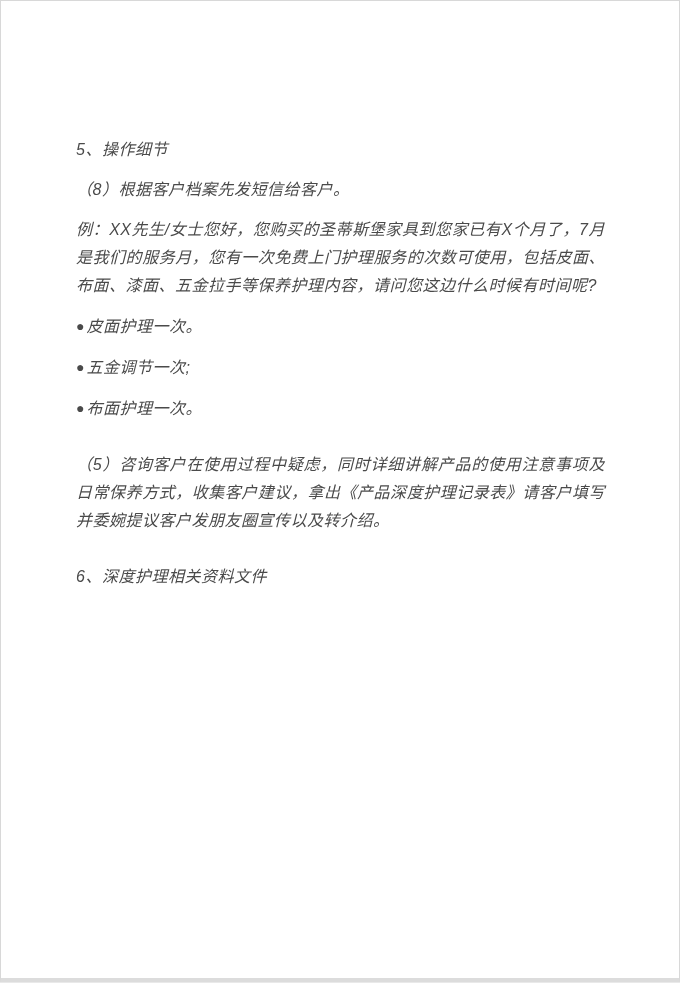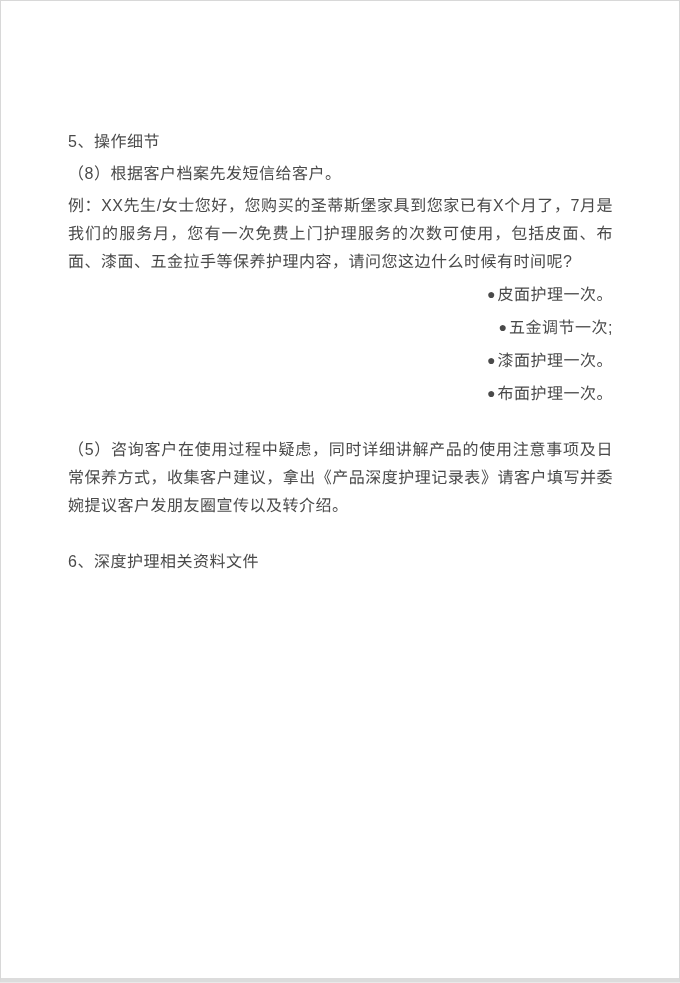--- a/index.html
+++ b/index.html
@@ -21,47 +21,47 @@
   }
   .doc-body {
     padding: 123px 62px 0 63px;
     color: #4a4a4a;
     font-size: 16px;
     line-height: 28px;
     letter-spacing: 0.5px;
     text-align: justify;
   }
   .block {
-    margin: 4px;
+    margin: 12px;
+    font-style: italic;
   }
   .block.spaced {
     margin-top: 28px;
   }
   .heading {
     text-align: left;
   }
   .bullet-item {
-    text-align: right;
+    text-align: left;
   }
   .bullet-glyph {
     display: inline-block;
     font-size: 14px;
     margin-right: 2px;
     vertical-align: 1px;
     letter-spacing: 0;
   }
 </style>
 </head>
 <body>
 
 <main class="page">
   <section class="doc-body" id="doc-body">
       <p class="block heading">5、操作细节</p>
       <p class="block paragraph">（8）根据客户档案先发短信给客户。</p>
       <p class="block paragraph">例：XX先生/女士您好，您购买的圣蒂斯堡家具到您家已有X个月了，7月是我们的服务月，您有一次免费上门护理服务的次数可使用，包括皮面、布面、漆面、五金拉手等保养护理内容，请问您这边什么时候有时间呢?</p>
       <p class="block bullet-item"><span class="bullet-glyph">●</span><span>皮面护理一次。</span></p>
       <p class="block bullet-item"><span class="bullet-glyph">●</span><span>五金调节一次;</span></p>
-      <p class="block bullet-item"><span class="bullet-glyph">●</span><span>漆面护理一次。</span></p>
       <p class="block bullet-item"><span class="bullet-glyph">●</span><span>布面护理一次。</span></p>
       <p class="block paragraph spaced">（5）咨询客户在使用过程中疑虑，同时详细讲解产品的使用注意事项及日常保养方式，收集客户建议，拿出《产品深度护理记录表》请客户填写并委婉提议客户发朋友圈宣传以及转介绍。</p>
       <p class="block heading spaced">6、深度护理相关资料文件</p>
     </section>
 </main>
 
 </body></html>

